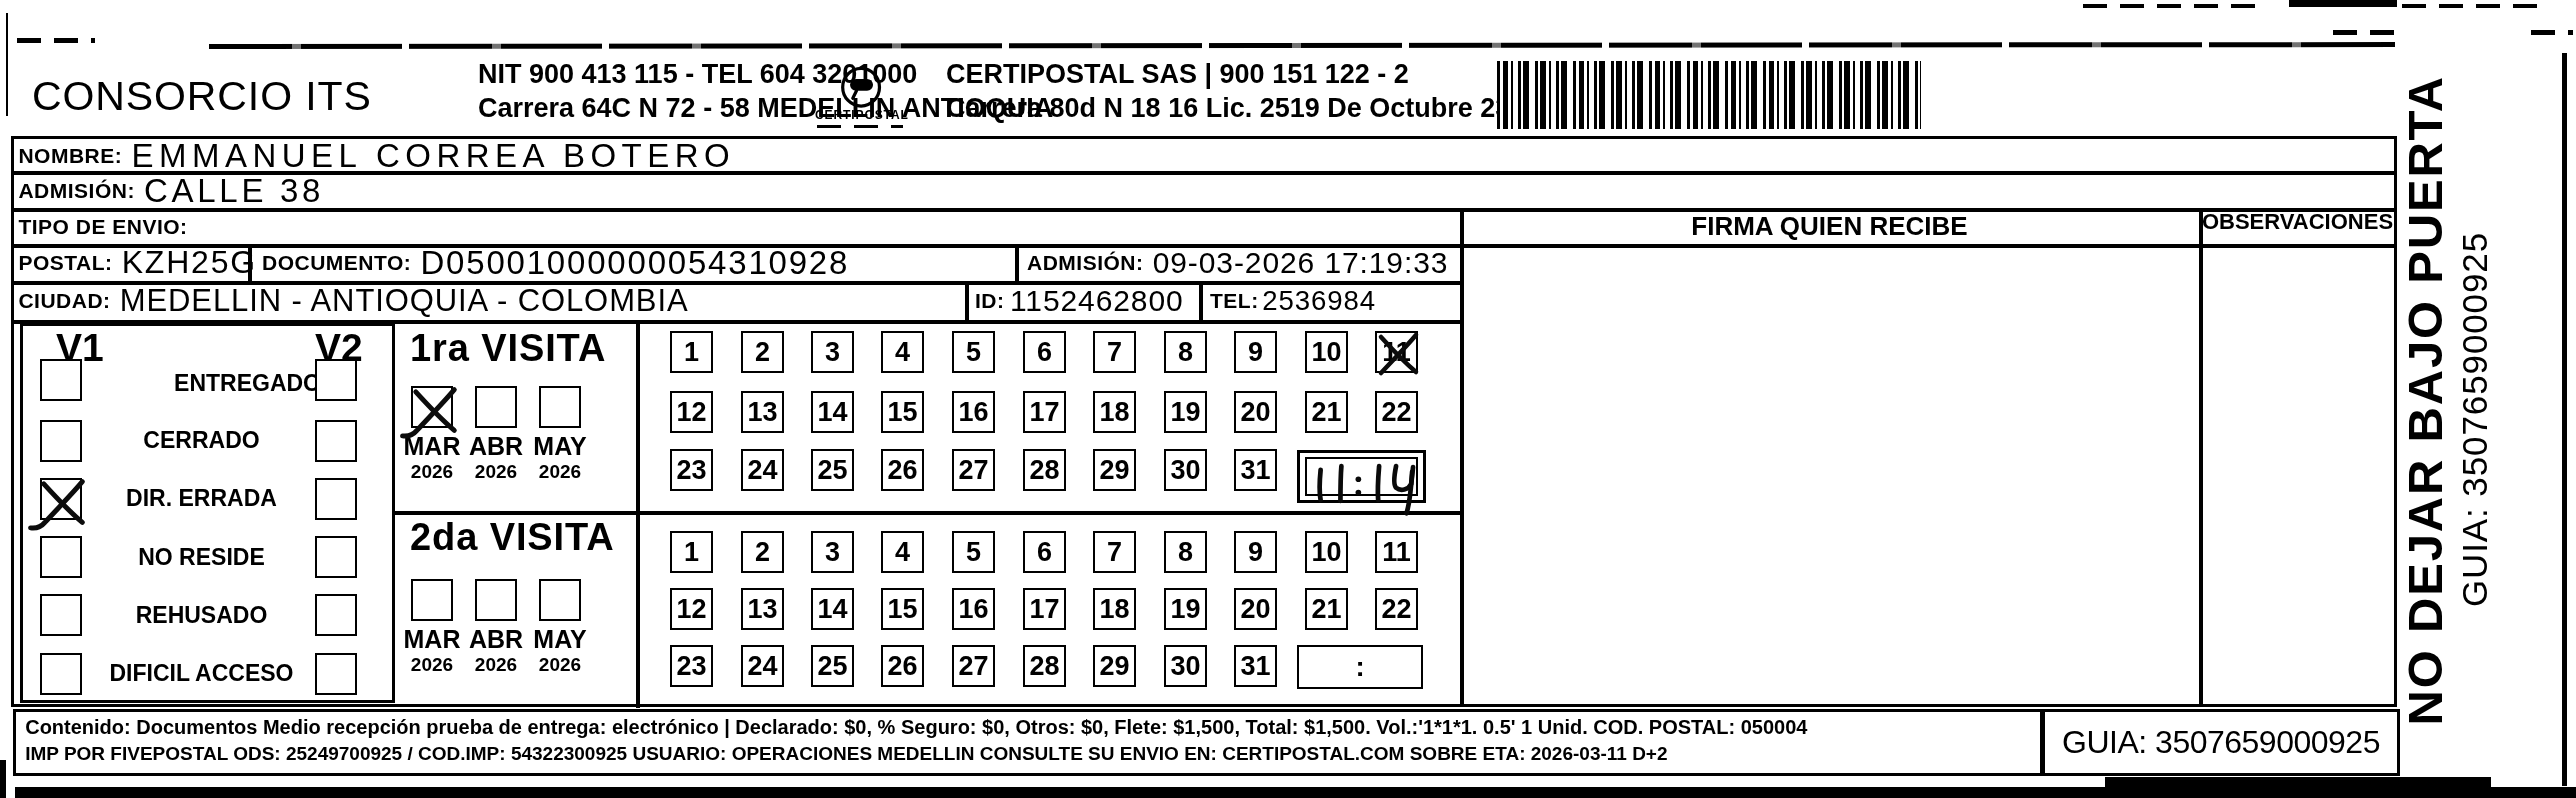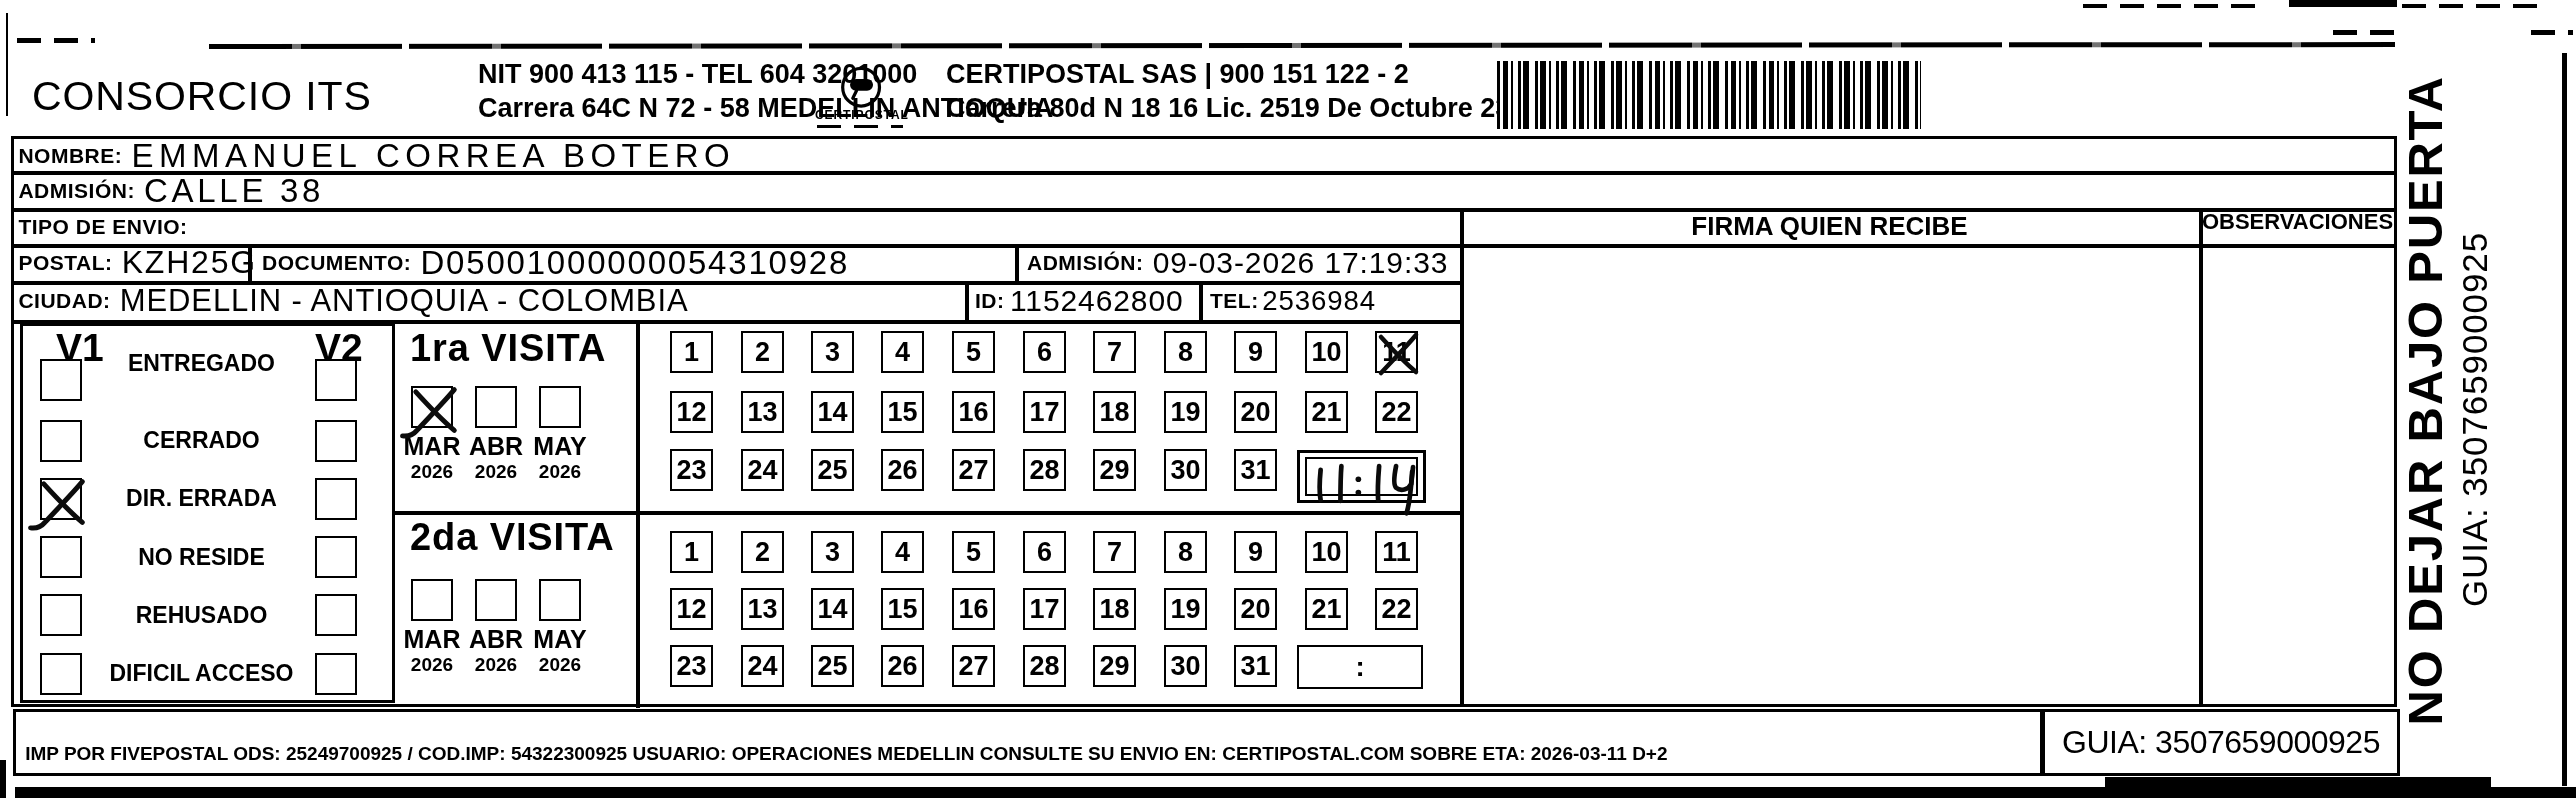--- a/index.html
+++ b/index.html
@@ -137,21 +137,21 @@
 
   <div class="abs" style="left:1460px;top:208px;width:739px;height:36px;display:flex;align-items:center;justify-content:center;font-size:26px;font-weight:bold;">FIRMA QUIEN RECIBE</div>
   <div class="abs" style="left:2199px;top:208px;width:197px;height:27px;display:flex;align-items:center;justify-content:center;font-size:22px;font-weight:bold;">OBSERVACIONES</div>
   <div class="abs" style="left:1464px;top:248px;width:732px;height:456px;"></div>
   <div class="abs" style="left:2203px;top:248px;width:190px;height:456px;"></div>
 
   <div class="statusbox">
     <div class="vlabel" style="left:23px;margin-left:10px;">V1</div>
     <div class="vlabel" style="left:292px;">V2</div>
   <div class="checkbox" style="left: 16.5px; top: 33px;"></div>
-      <div class="status-label" style="top: 24px;">ENTREGADO</div>
+      <div class="status-label" style="top: 44px; text-align: right;">ENTREGADO</div>
       <div class="checkbox" style="left: 292px; top: 33px;"></div>
       <div class="checkbox" style="left: 16.5px; top: 94px;"></div>
       <div class="status-label" style="top: 101px;">CERRADO</div>
       <div class="checkbox" style="left: 292px; top: 94px;"></div>
       <div class="checkbox" style="left: 16.5px; top: 152px;">
         <svg viewBox="0 0 50 50" class="xmark">
           <path d="M8,9 C18,20 30,33 43,44"></path>
           <path d="M43,7 C33,19 20,32 9,44 q-5,6 -13,5"></path>
         </svg>
       </div>
@@ -301,20 +301,21 @@
       <circle cx="64" cy="44" r="3" fill="#0a0a0a" stroke="none"></circle>
       <path d="M86,16 C85,28 84,40 85,52"></path>
       <path d="M104,16 C102,26 101,36 104,39 C109,43 117,41 120,35 L122,17"></path>
       <path d="M121,22 C120,38 119,54 115,66"></path>
     </svg>
   </div>
 
   <div class="timebox2">:</div>
 
   <div class="footbox" style="left:13px;top:709px;width:2030px;height:67px;">
+    <div class="abs" style="left:9.2px;top:3.7px;font-size:20px;font-weight:bold;white-space:nowrap;">Contenido: Documentos Medio recepción prueba de entrega: electrónico | Declarado: $0, % Seguro: $0, Otros: $0, Flete: $1,500, Total: $1,500. Vol.:'1*1*1. 0.5' 1 Unid. COD. POSTAL: 050004</div>
     <div class="abs" style="left:9.2px;top:31px;font-size:19px;font-weight:bold;white-space:nowrap;">IMP POR FIVEPOSTAL ODS: 25249700925 / COD.IMP: 54322300925 USUARIO: OPERACIONES MEDELLIN CONSULTE SU ENVIO EN: CERTIPOSTAL.COM SOBRE ETA: 2026-03-11 D+2</div>
   </div>
   <div class="footbox" style="left:2042px;top:709px;width:358px;height:67px;display:flex;align-items:center;justify-content:center;font-size:32px;letter-spacing:-0.5px;">GUIA: 3507659000925</div>
 
   <div class="vert" style="left:2131px;top:406px;width:588px;height:51px;font-size:49px;font-weight:bold;letter-spacing:1.8px;line-height:51px;">NO DEJAR BAJO PUERTA</div>
   <div class="vert" style="left:2268px;top:400px;width:413px;height:39px;font-size:35px;letter-spacing:0.9px;line-height:39px;">GUIA: 3507659000925</div>
 
 </div>
 
 

